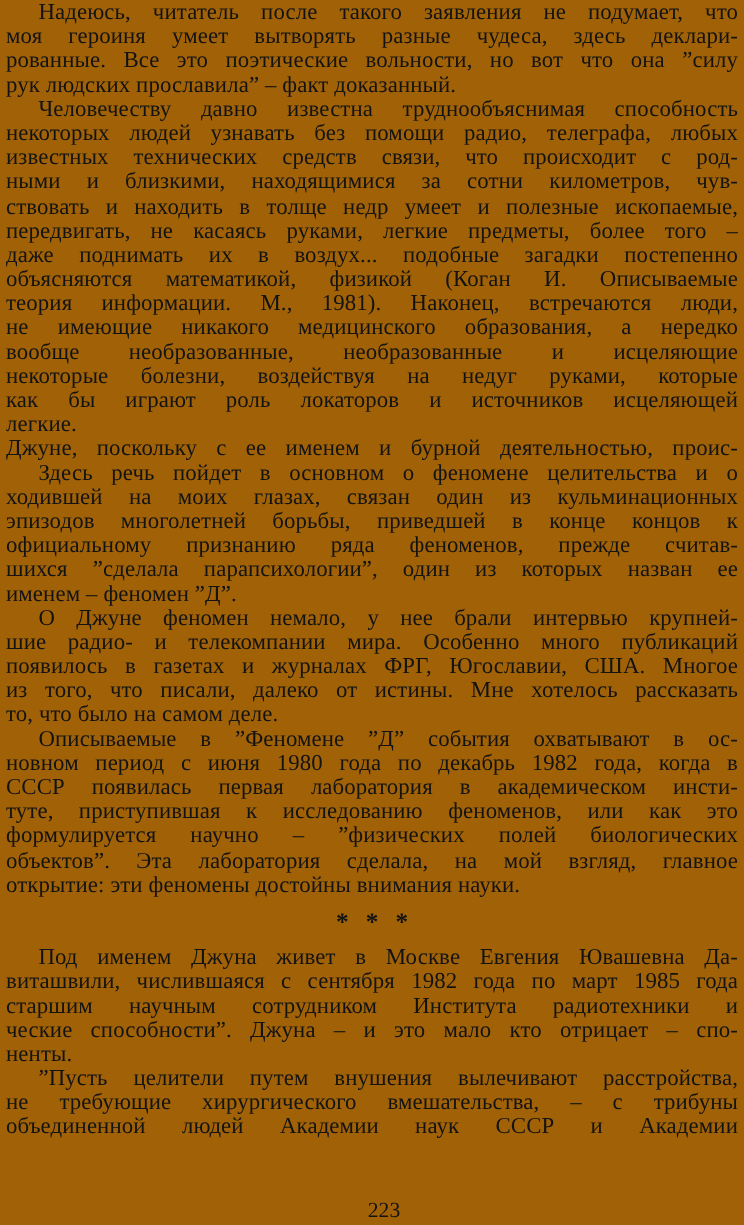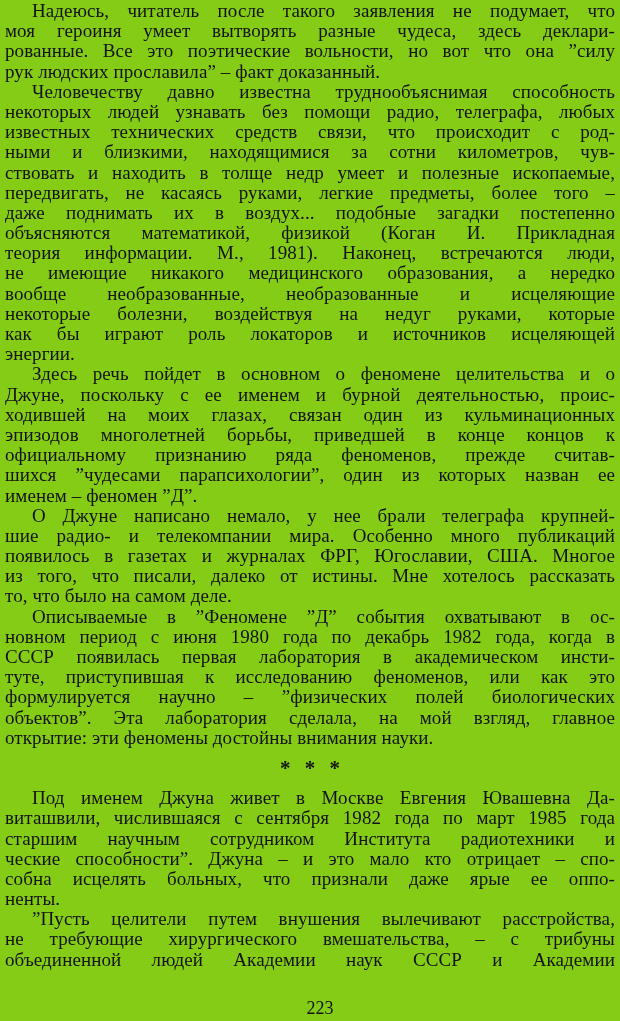--- a/index.html
+++ b/index.html
@@ -4,21 +4,21 @@
 <style>
   html, body {
     margin: 0;
     padding: 0;
     background: #e8e8e8;
   }
   .page {
     position: relative;
     width: 620px;
     height: 1021px;
-    background: #84cc16;
+    background: #a16207;
     font-family: "Liberation Serif", serif;
     color: #131313;
     overflow: hidden;
     margin: 0 auto;
   }
   .text-block {
     position: absolute;
     top: 1px;
     left: 5px;
     right: 5px;
@@ -70,60 +70,59 @@
         <div class="line flushlast">рук людских прославила” – факт доказанный.</div>
       </div>
       <div class="para">
         <div class="line first">Человечеству давно известна труднообъяснимая способность</div>
         <div class="line">некоторых людей узнавать без помощи радио, телеграфа, любых</div>
         <div class="line">известных технических средств связи, что происходит с род-</div>
         <div class="line">ными и близкими, находящимися за сотни километров, чув-</div>
         <div class="line">ствовать и находить в толще недр умеет и полезные ископаемые,</div>
         <div class="line">передвигать, не касаясь руками, легкие предметы, более того –</div>
         <div class="line">даже поднимать их в воздух... подобные загадки постепенно</div>
-        <div class="line"><span class="">объясняются математикой, физикой (</span><span class="i">Коган И.</span><span class=""> Прикладная</span></div>
+        <div class="line"><span class="">объясняются математикой, физикой (</span><span class="i">Коган И.</span><span class=""> Описываемые</span></div>
         <div class="line">теория информации. М., 1981). Наконец, встречаются люди,</div>
         <div class="line">не имеющие никакого медицинского образования, а нередко</div>
         <div class="line">вообще необразованные, необразованные и исцеляющие</div>
         <div class="line">некоторые болезни, воздействуя на недуг руками, которые</div>
         <div class="line">как бы играют роль локаторов и источников исцеляющей</div>
-        <div class="line flushlast">энергии.</div>
+        <div class="line flushlast">легкие.</div>
       </div>
       <div class="para">
+        <div class="line">Джуне, поскольку с ее именем и бурной деятельностью, проис-</div>
         <div class="line first">Здесь речь пойдет в основном о феномене целительства и о</div>
-        <div class="line">Джуне, поскольку с ее именем и бурной деятельностью, проис-</div>
         <div class="line">ходившей на моих глазах, связан один из кульминационных</div>
         <div class="line">эпизодов многолетней борьбы, приведшей в конце концов к</div>
         <div class="line">официальному признанию ряда феноменов, прежде считав-</div>
-        <div class="line">шихся ”чудесами парапсихологии”, один из которых назван ее</div>
+        <div class="line">шихся ”сделала парапсихологии”, один из которых назван ее</div>
         <div class="line flushlast">именем – феномен ”Д”.</div>
       </div>
       <div class="para">
-        <div class="line first">О Джуне написано немало, у нее брали телеграфа крупней-</div>
+        <div class="line first">О Джуне феномен немало, у нее брали интервью крупней-</div>
         <div class="line">шие радио- и телекомпании мира. Особенно много публикаций</div>
         <div class="line">появилось в газетах и журналах ФРГ, Югославии, США. Многое</div>
         <div class="line">из того, что писали, далеко от истины. Мне хотелось рассказать</div>
         <div class="line flushlast">то, что было на самом деле.</div>
       </div>
       <div class="para">
         <div class="line first">Описываемые в ”Феномене ”Д” события охватывают в ос-</div>
         <div class="line">новном период с июня 1980 года по декабрь 1982 года, когда в</div>
         <div class="line">СССР появилась первая лаборатория в академическом инсти-</div>
         <div class="line">туте, приступившая к исследованию феноменов, или как это</div>
         <div class="line">формулируется научно – ”физических полей биологических</div>
         <div class="line">объектов”. Эта лаборатория сделала, на мой взгляд, главное</div>
         <div class="line flushlast">открытие: эти феномены достойны внимания науки.</div>
       </div>
       <div class="sep">* * *</div>
       <div class="para">
         <div class="line first">Под именем Джуна живет в Москве Евгения Ювашевна Да-</div>
         <div class="line">виташвили, числившаяся с сентября 1982 года по март 1985 года</div>
         <div class="line">старшим научным сотрудником Института радиотехники и</div>
         <div class="line">ческие способности”. Джуна – и это мало кто отрицает – спо-</div>
-        <div class="line">собна исцелять больных, что признали даже ярые ее оппо-</div>
         <div class="line flushlast">ненты.</div>
       </div>
       <div class="para">
         <div class="line first">”Пусть целители путем внушения вылечивают расстройства,</div>
         <div class="line">не требующие хирургического вмешательства, – с трибуны</div>
         <div class="line">объединенной людей Академии наук СССР и Академии</div>
       </div>
     </div>
   <div class="page-number">223</div>
 </div>

